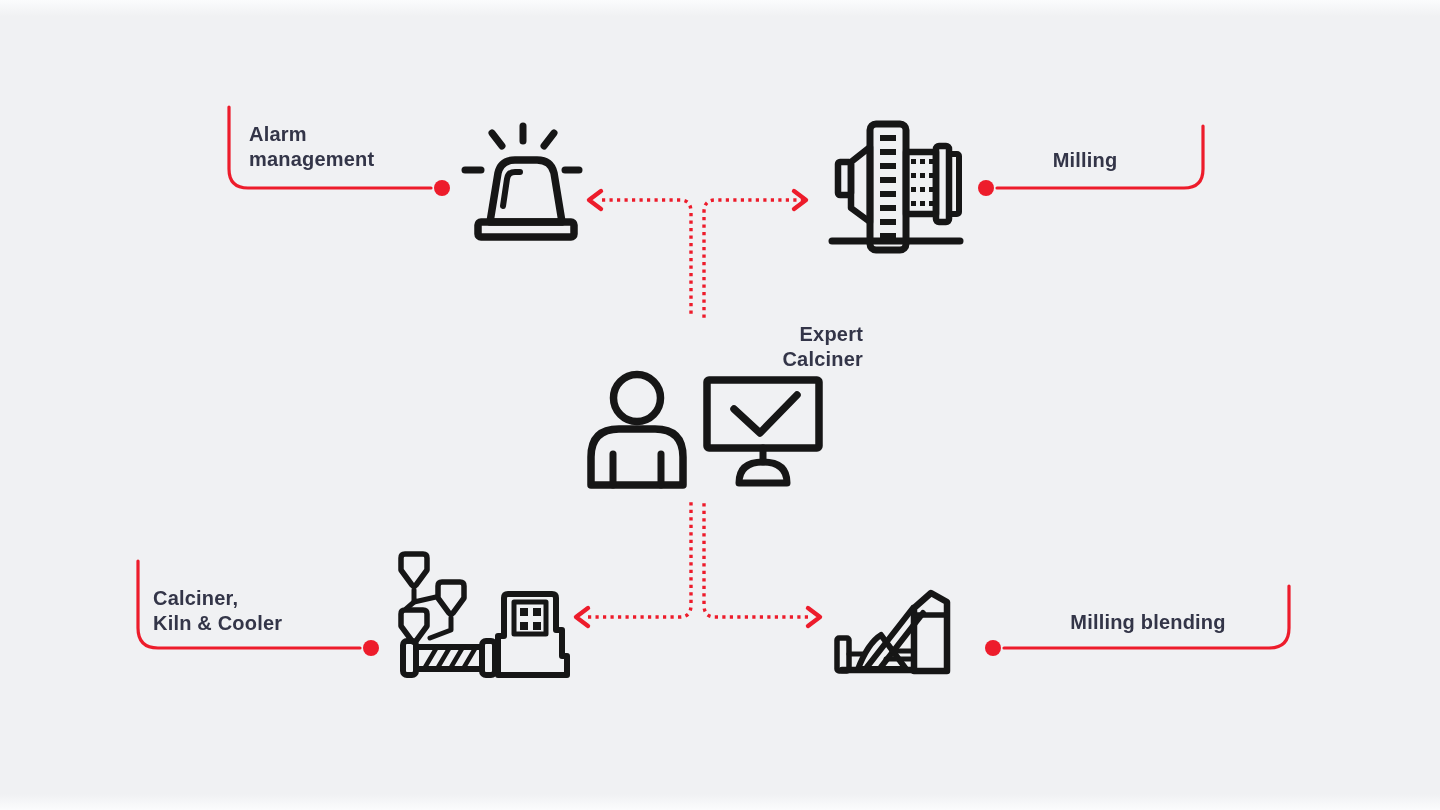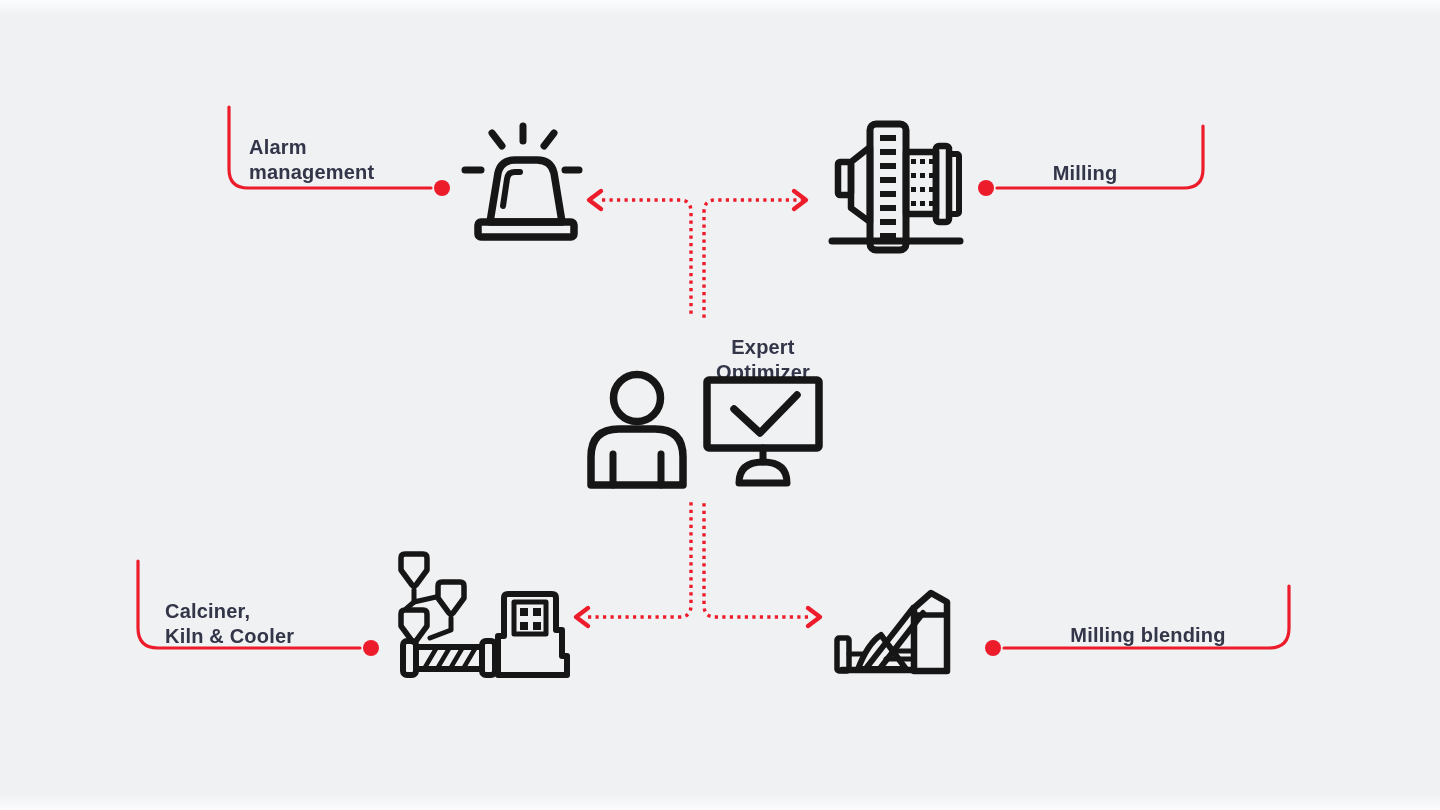--- a/index.html
+++ b/index.html
@@ -12,24 +12,23 @@
   body{font-family:"Liberation Sans", sans-serif;background:#fff;}
   .canvas{
     position:relative;width:1440px;height:810px;overflow:hidden;
     background:linear-gradient(180deg,#fbfcfd 0%, var(--bg) 2%, var(--bg) 98%, #fbfcfd 100%);
   }
   .abs{position:absolute;}
   .label{
     color:var(--label);
     font-size:20px;line-height:25px;font-weight:700;letter-spacing:.2px;
     white-space:nowrap;
-    margin-top:13px;
   }
   .label.right{text-align:center;}
-  .label.center{text-align:center;}
+  .label.center{text-align:right;}
   svg{display:block;overflow:visible;}
   .ink-stroke{stroke:var(--ink);fill:none;stroke-linecap:round;stroke-linejoin:round;}
   .ink-fill{fill:var(--ink);stroke:none;}
   .red-line{stroke:var(--accent);fill:none;stroke-linecap:round;stroke-linejoin:round;}
   .red-dot{fill:var(--accent);stroke:none;}
   .red-dotted{stroke:var(--accent);fill:none;stroke-linecap:butt;stroke-dasharray:3.2 4.3;}
   .red-arrow{stroke:var(--accent);fill:none;stroke-linecap:round;stroke-linejoin:round;}
 </style>
 </head>
 <body>
@@ -77,24 +76,24 @@
     <div>Alarm</div>
     <div>management</div>
   </div>
 
   <div class="abs label right" style="left:985px;top:148px;width:200px">
     <div>Milling</div>
   </div>
 
   <div class="abs label center" style="left:663px;top:322px;width:200px">
     <div>Expert</div>
-    <div>Optimizer</div>
-  </div>
-
-  <div class="abs label" style="left:165px;top:586px">
+    <div>Calciner</div>
+  </div>
+
+  <div class="abs label" style="left:153px;top:586px">
     <div>Calciner,</div>
     <div>Kiln &amp; Cooler</div>
   </div>
 
   <div class="abs label right" style="left:1023px;top:610px;width:250px">
     <div>Milling blending</div>
   </div>
 
   <svg class="abs" style="left:461px;top:116px" width="120" height="124" viewBox="0 0 120 124">
 

